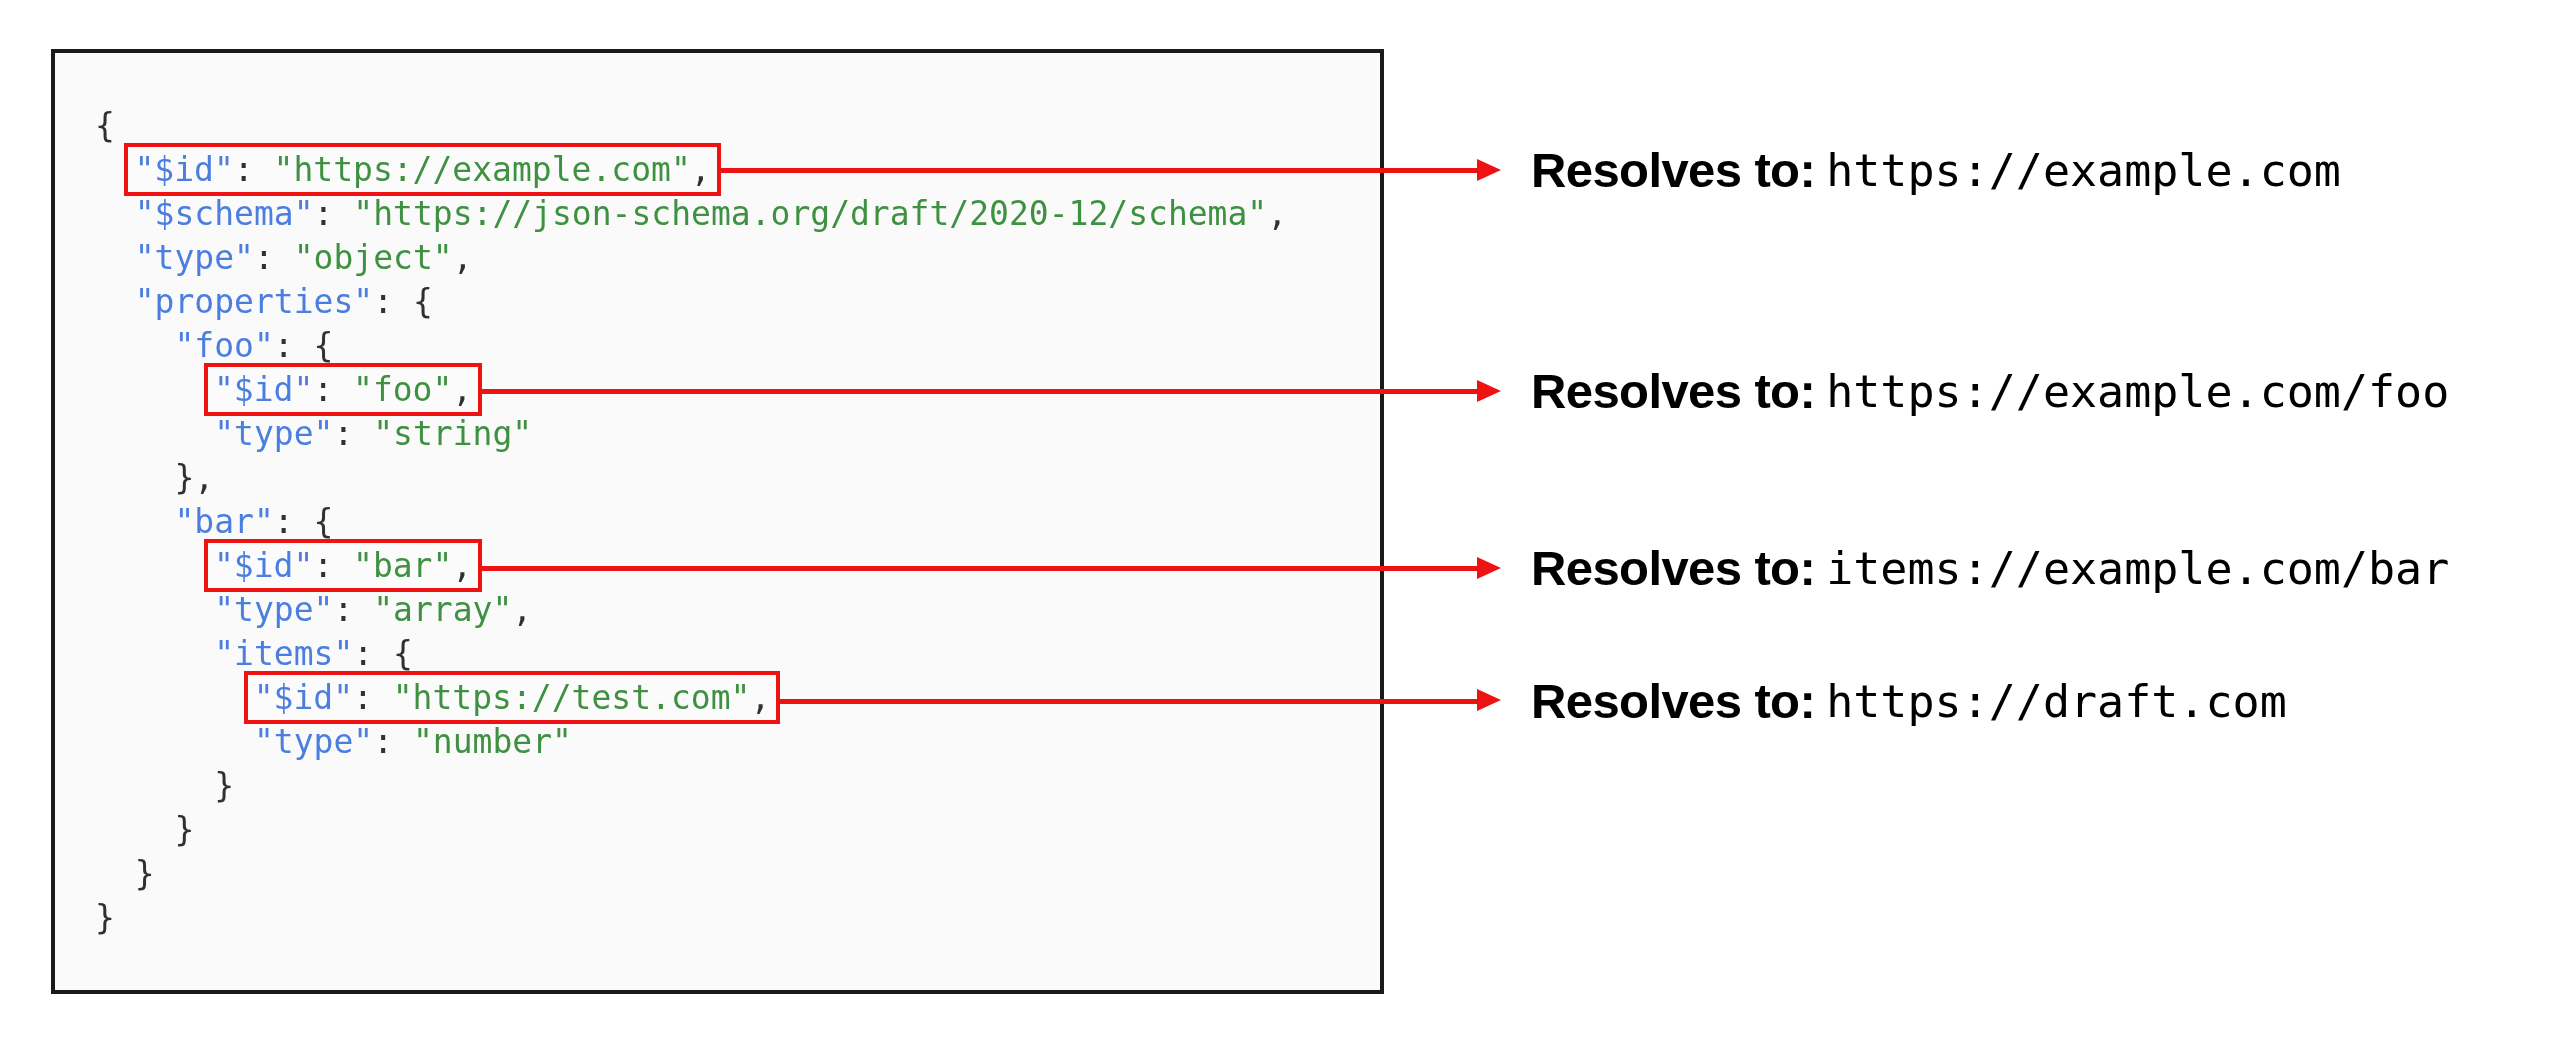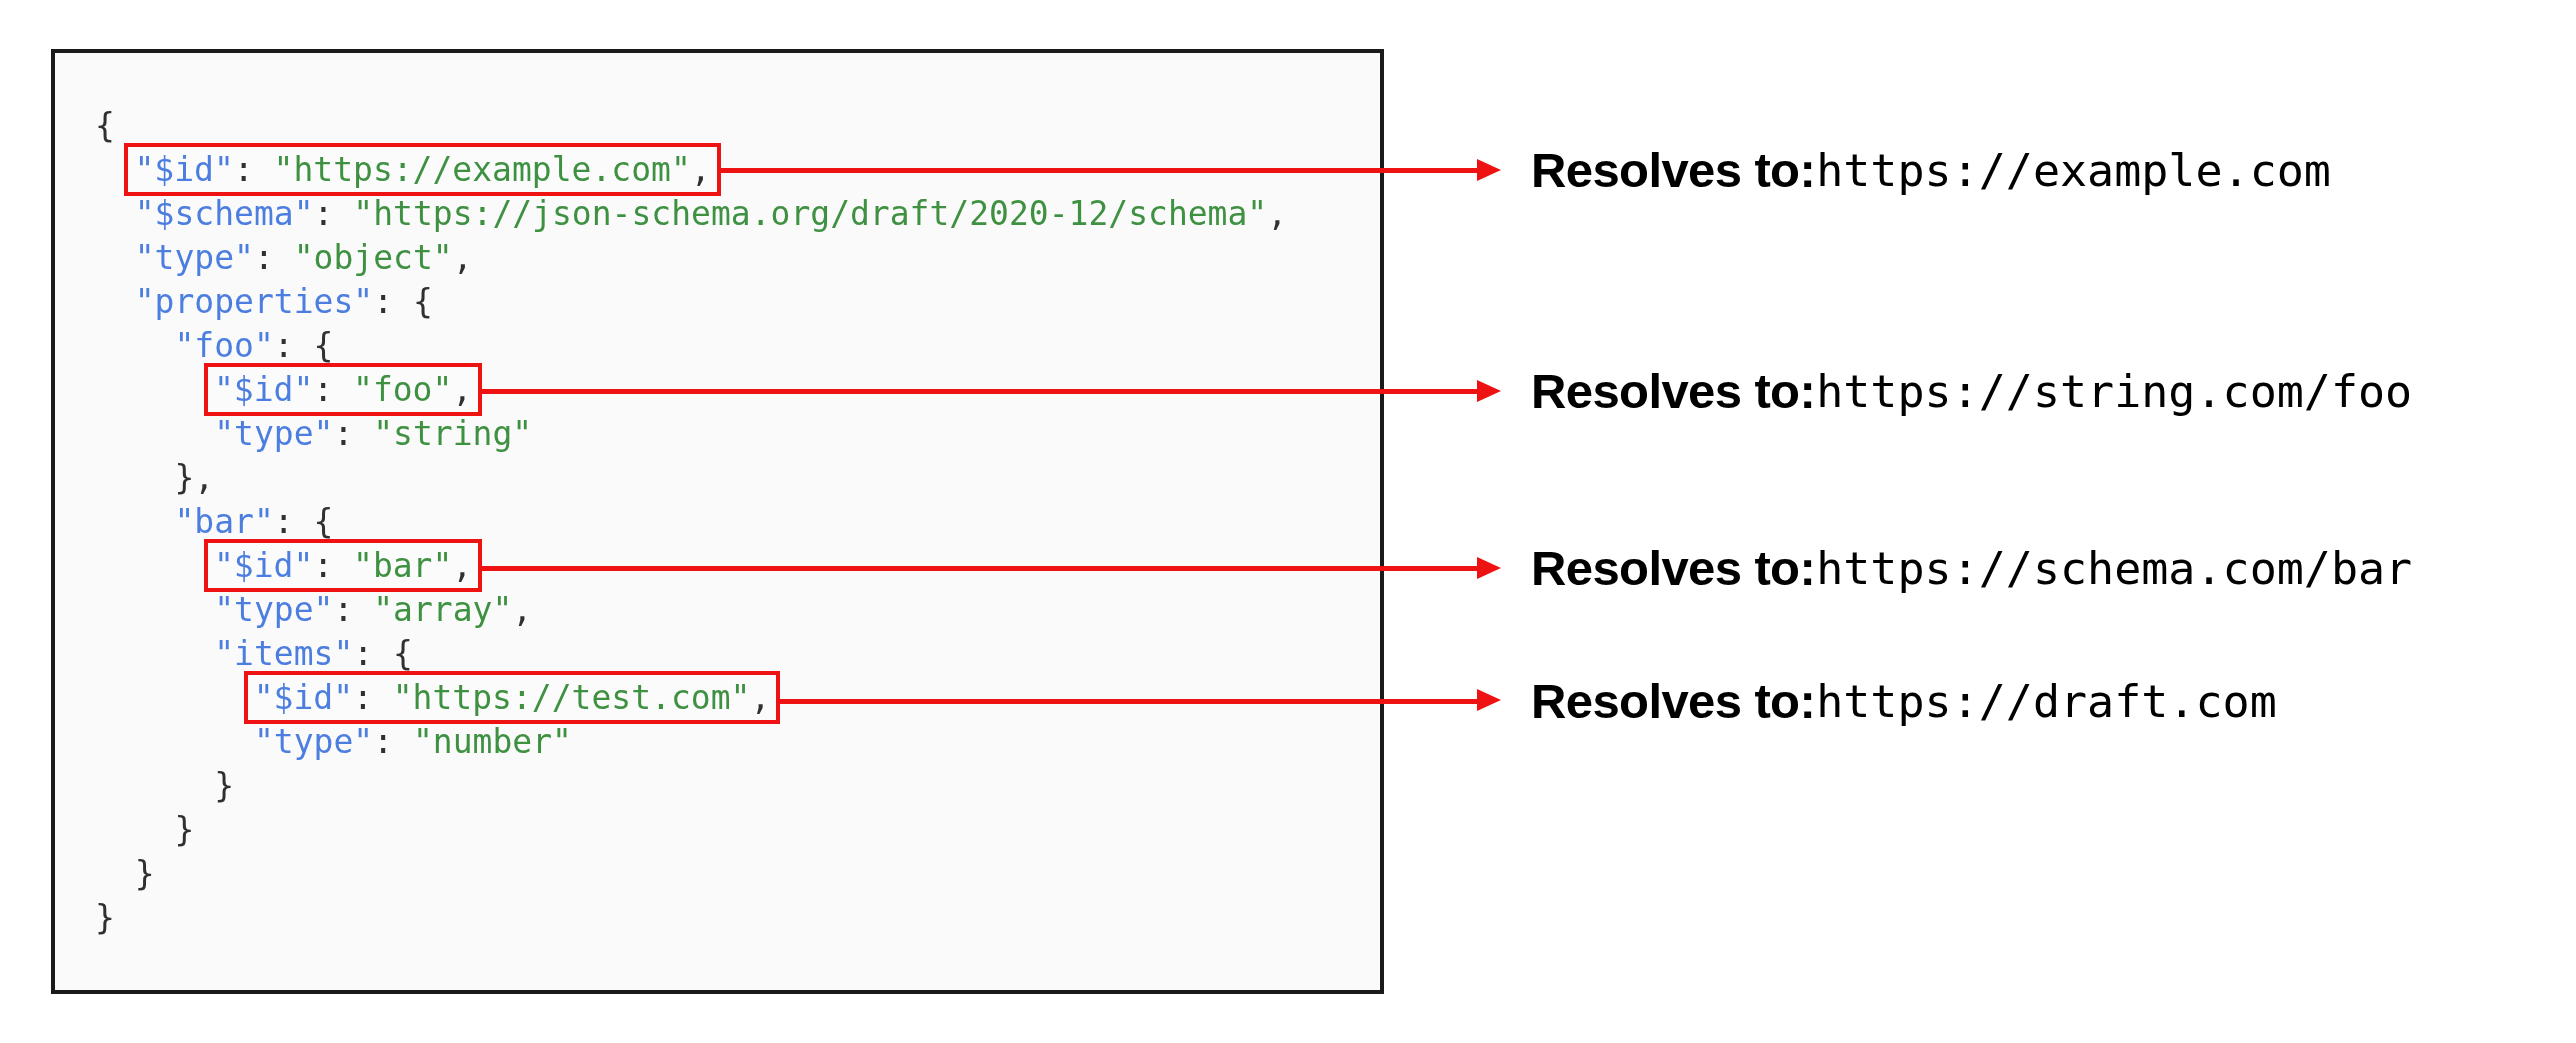--- a/index.html
+++ b/index.html
@@ -50,21 +50,21 @@
     border-left: 24.4px solid var(--red, #ee1212);
   }
 
   .annotation {
     position: absolute;
     left: 1531px;
     transform: translateY(-50%);
     white-space: nowrap;
     display: flex;
     align-items: center;
-    gap: 1px;
+    gap: 11px;
   }
   .ann-label {
     font-family: "Liberation Sans", sans-serif;
     font-weight: 700;
     font-size: 49px;
     color: var(--text, #000000);
     letter-spacing: -0.6px;
   }
   .ann-value {
     font-family: "DejaVu Sans Mono", monospace;
@@ -91,25 +91,25 @@
       <div class="arrow-line" style="left: 780px; top: 699px; width: 698px;"></div>
       <div class="arrow-head" style="left: 1477px; top: 689px;"></div>
     </div>
 
   <div class="annotation" id="ann-0" style="top: 170px;">
     <span class="ann-label">Resolves to:</span>
     <span class="ann-value">https://example.com</span>
   </div>
   <div class="annotation" id="ann-1" style="top: 391px;">
     <span class="ann-label">Resolves to:</span>
-    <span class="ann-value">https://string.com/foo</span>
+    <span class="ann-value">https://example.com/foo</span>
   </div>
   <div class="annotation" id="ann-2" style="top: 568px;">
     <span class="ann-label">Resolves to:</span>
-    <span class="ann-value">https://schema.com/bar</span>
+    <span class="ann-value">items://example.com/bar</span>
   </div>
   <div class="annotation" id="ann-3" style="top: 701px;">
     <span class="ann-label">Resolves to:</span>
     <span class="ann-value">https://draft.com</span>
   </div>
 
 </div>
 
 
 </body></html>

